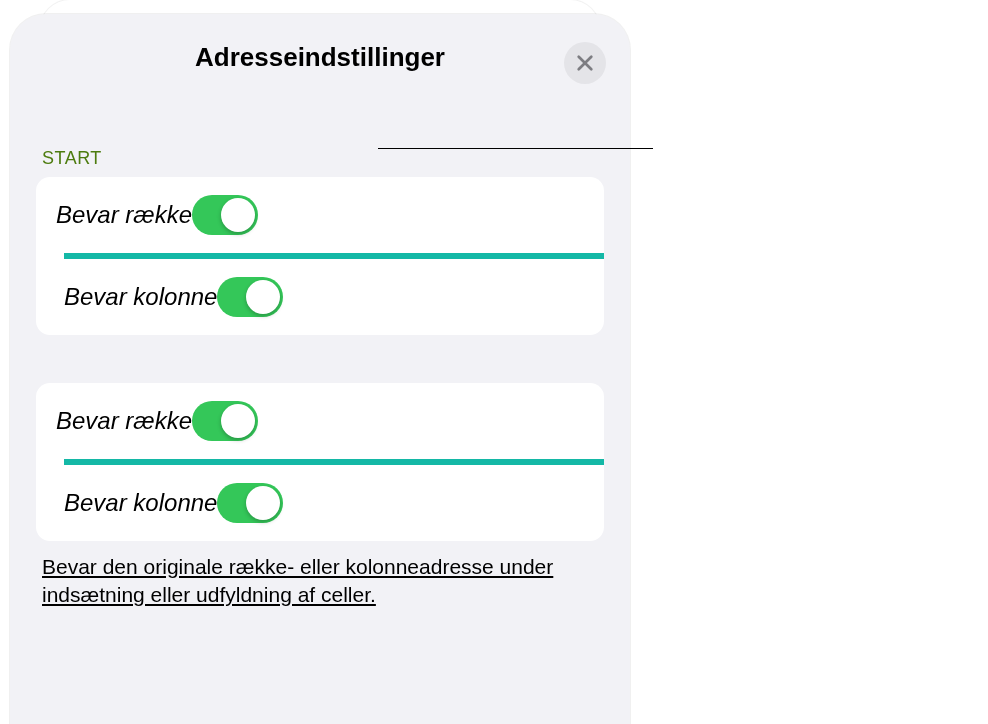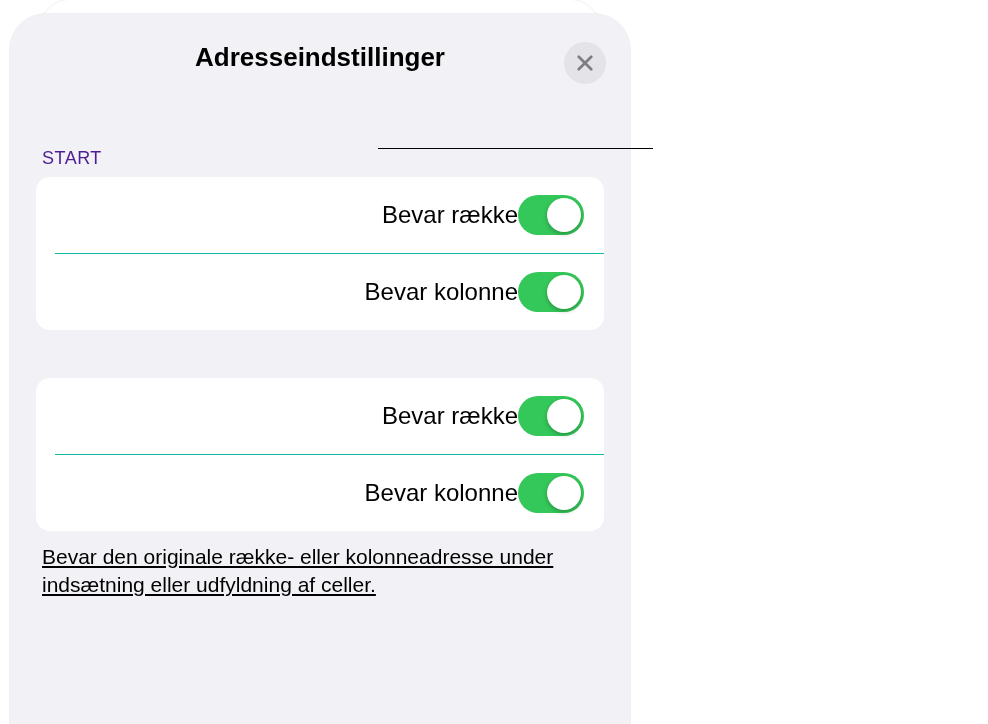--- a/index.html
+++ b/index.html
@@ -74,41 +74,42 @@
     border-radius: 14px;
     padding: 22px 16px;
     text-align: center;
     font-size: 25px;
     font-weight: 400;
     color: #000;
   }
 
   .group-header {
     font-size: 18px;
-    color: #4c1d95;
+    color: #4d7c0f;
     text-transform: uppercase;
     letter-spacing: 0.5px;
     padding: 0 6px;
   }
   .gap-lg { height: 48px; }
   .gap-sm { height: 8px; }
   .gap-md { height: 40px; }
 
   .list {
     background: #ffffff;
     border-radius: 14px;
     overflow: hidden;
   }
   .row {
     display: flex;
     align-items: center;
-    justify-content: flex-end;
+    justify-content: flex-start;
     padding: 18px 20px;
-  }
-  .row + .row { border-top: 1px solid #14b8a6; margin-left: 19px; padding-left: 0; }
+    font-style: italic;
+  }
+  .row + .row { border-top: 6px solid #14b8a6; margin-left: 28px; padding-left: 0; }
   .row-label {
     font-size: 24px;
     color: #000;
   }
   .switch {
     width: 66px;
     height: 40px;
     border-radius: 40px;
     background: #34c759;
     position: relative;

